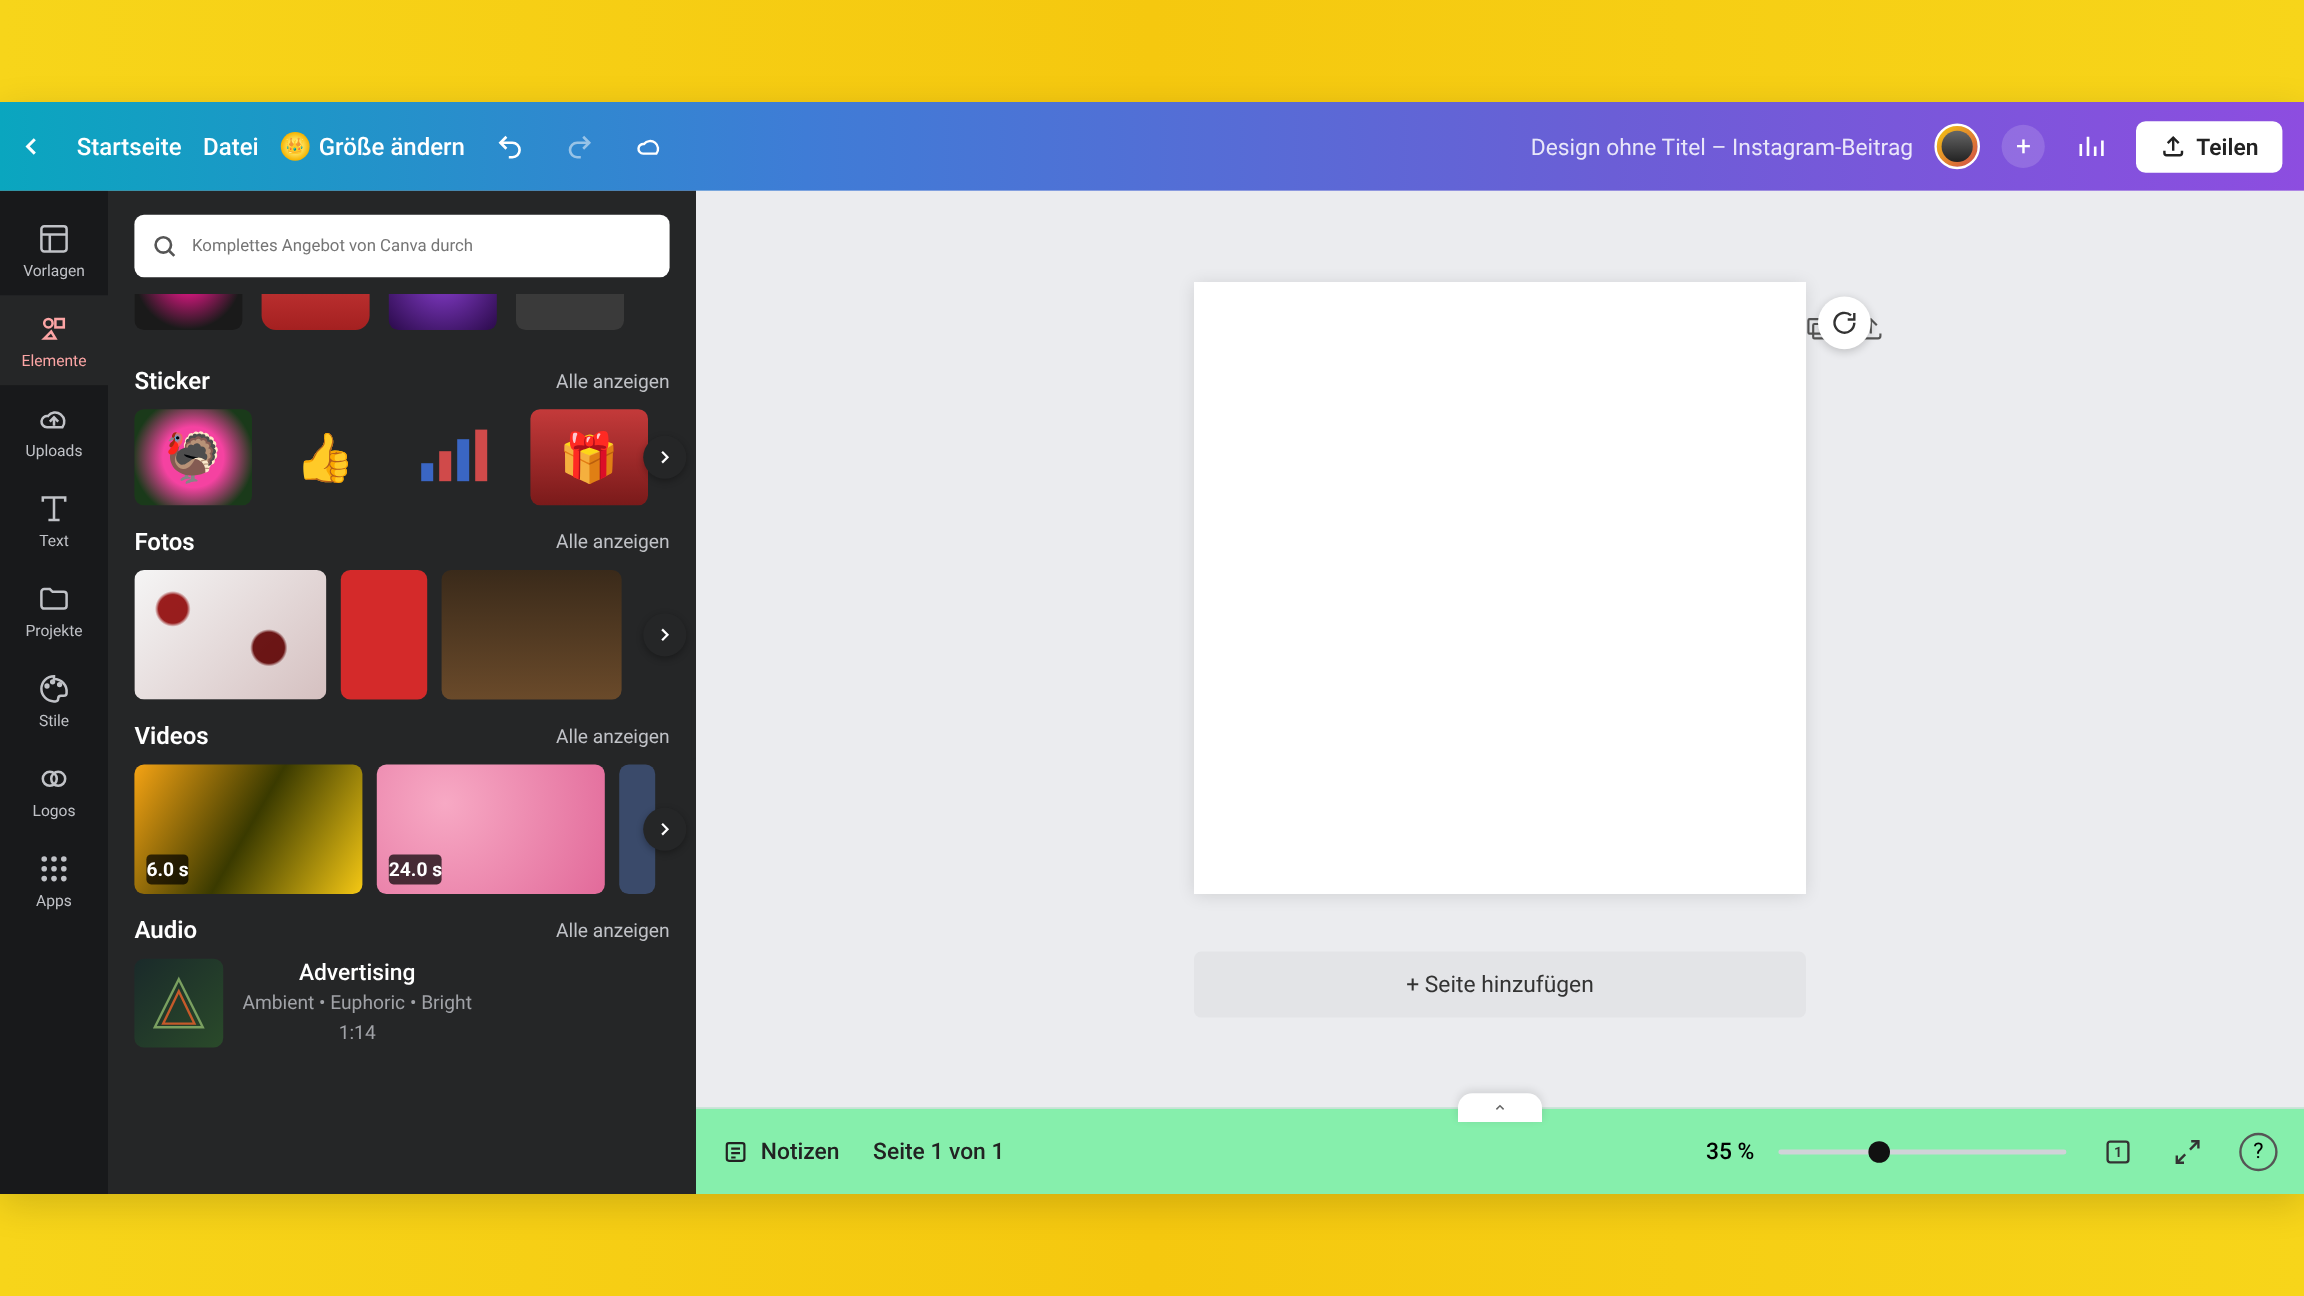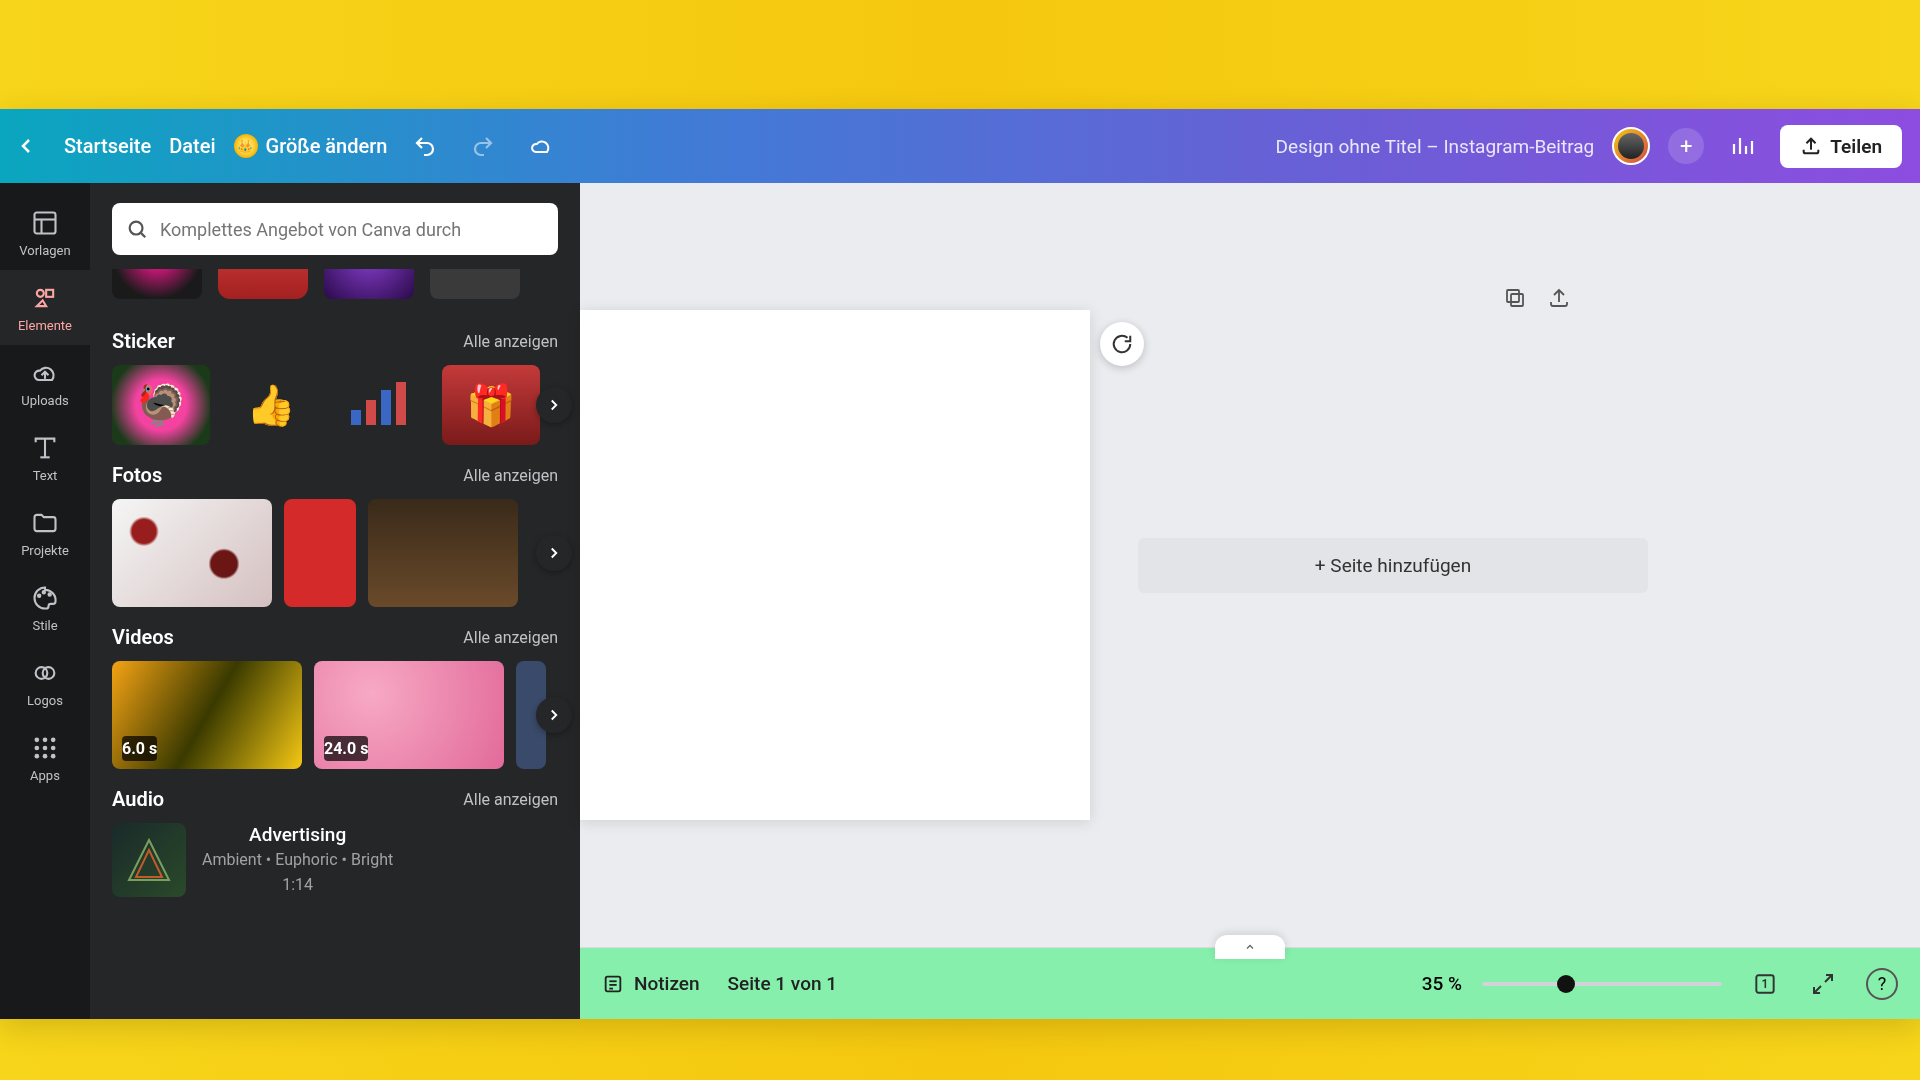--- a/index.html
+++ b/index.html
@@ -15,21 +15,20 @@
     padding-top: 85px;
   }
   .app-window {
     width: 1920px;
     max-width: 1920px;
     height: 910px;
     display: flex;
     flex-direction: column;
     background: #ebecef;
     box-shadow: 0 8px 30px rgba(0,0,0,0.15);
-    margin-top: 24px;
   }
   
   .top-bar {
     height: 74px;
     background: linear-gradient(90deg, #0aa6bf 0%, #3f7cd6 35%, #6b5ed6 70%, #8d4de0 100%);
     display: flex;
     align-items: center;
     padding: 0 18px 0 6px;
     color: #fff;
     gap: 18px;
@@ -139,21 +138,21 @@
     display: flex;
     align-items: center;
     background: #fff;
     border-radius: 8px;
     padding: 0 14px;
     height: 52px;
     gap: 12px;
   }
   .search input {
     flex:1; border:0; outline:0;
-    font-size: 18px;
+    font-size: 14px;
   }
   .panel-body {
     flex:1; overflow-y:auto;
     padding: 0 22px 20px;
   }
   .peek-row {
     height: 32px;
     display: flex;
     gap: 16px;
     overflow: hidden;
@@ -216,22 +215,22 @@
   }
   
   .canvas-area {
     flex:1;
     position:relative;
     background:#ebecef;
     display:flex; flex-direction:column;
   }
   .canvas-center {
     flex:1;
-    display:flex; flex-direction:row;
-    align-items:center; 
+    display:flex; flex-direction:column;
+    align-items:center; justify-content:center;
     gap:48px;
   }
   .page-tools {
     position:absolute;
     top: 100px;
     left: 50%;
     transform: translateX(250px);
     display:flex; gap:14px;
   }
   .tool-icon {

